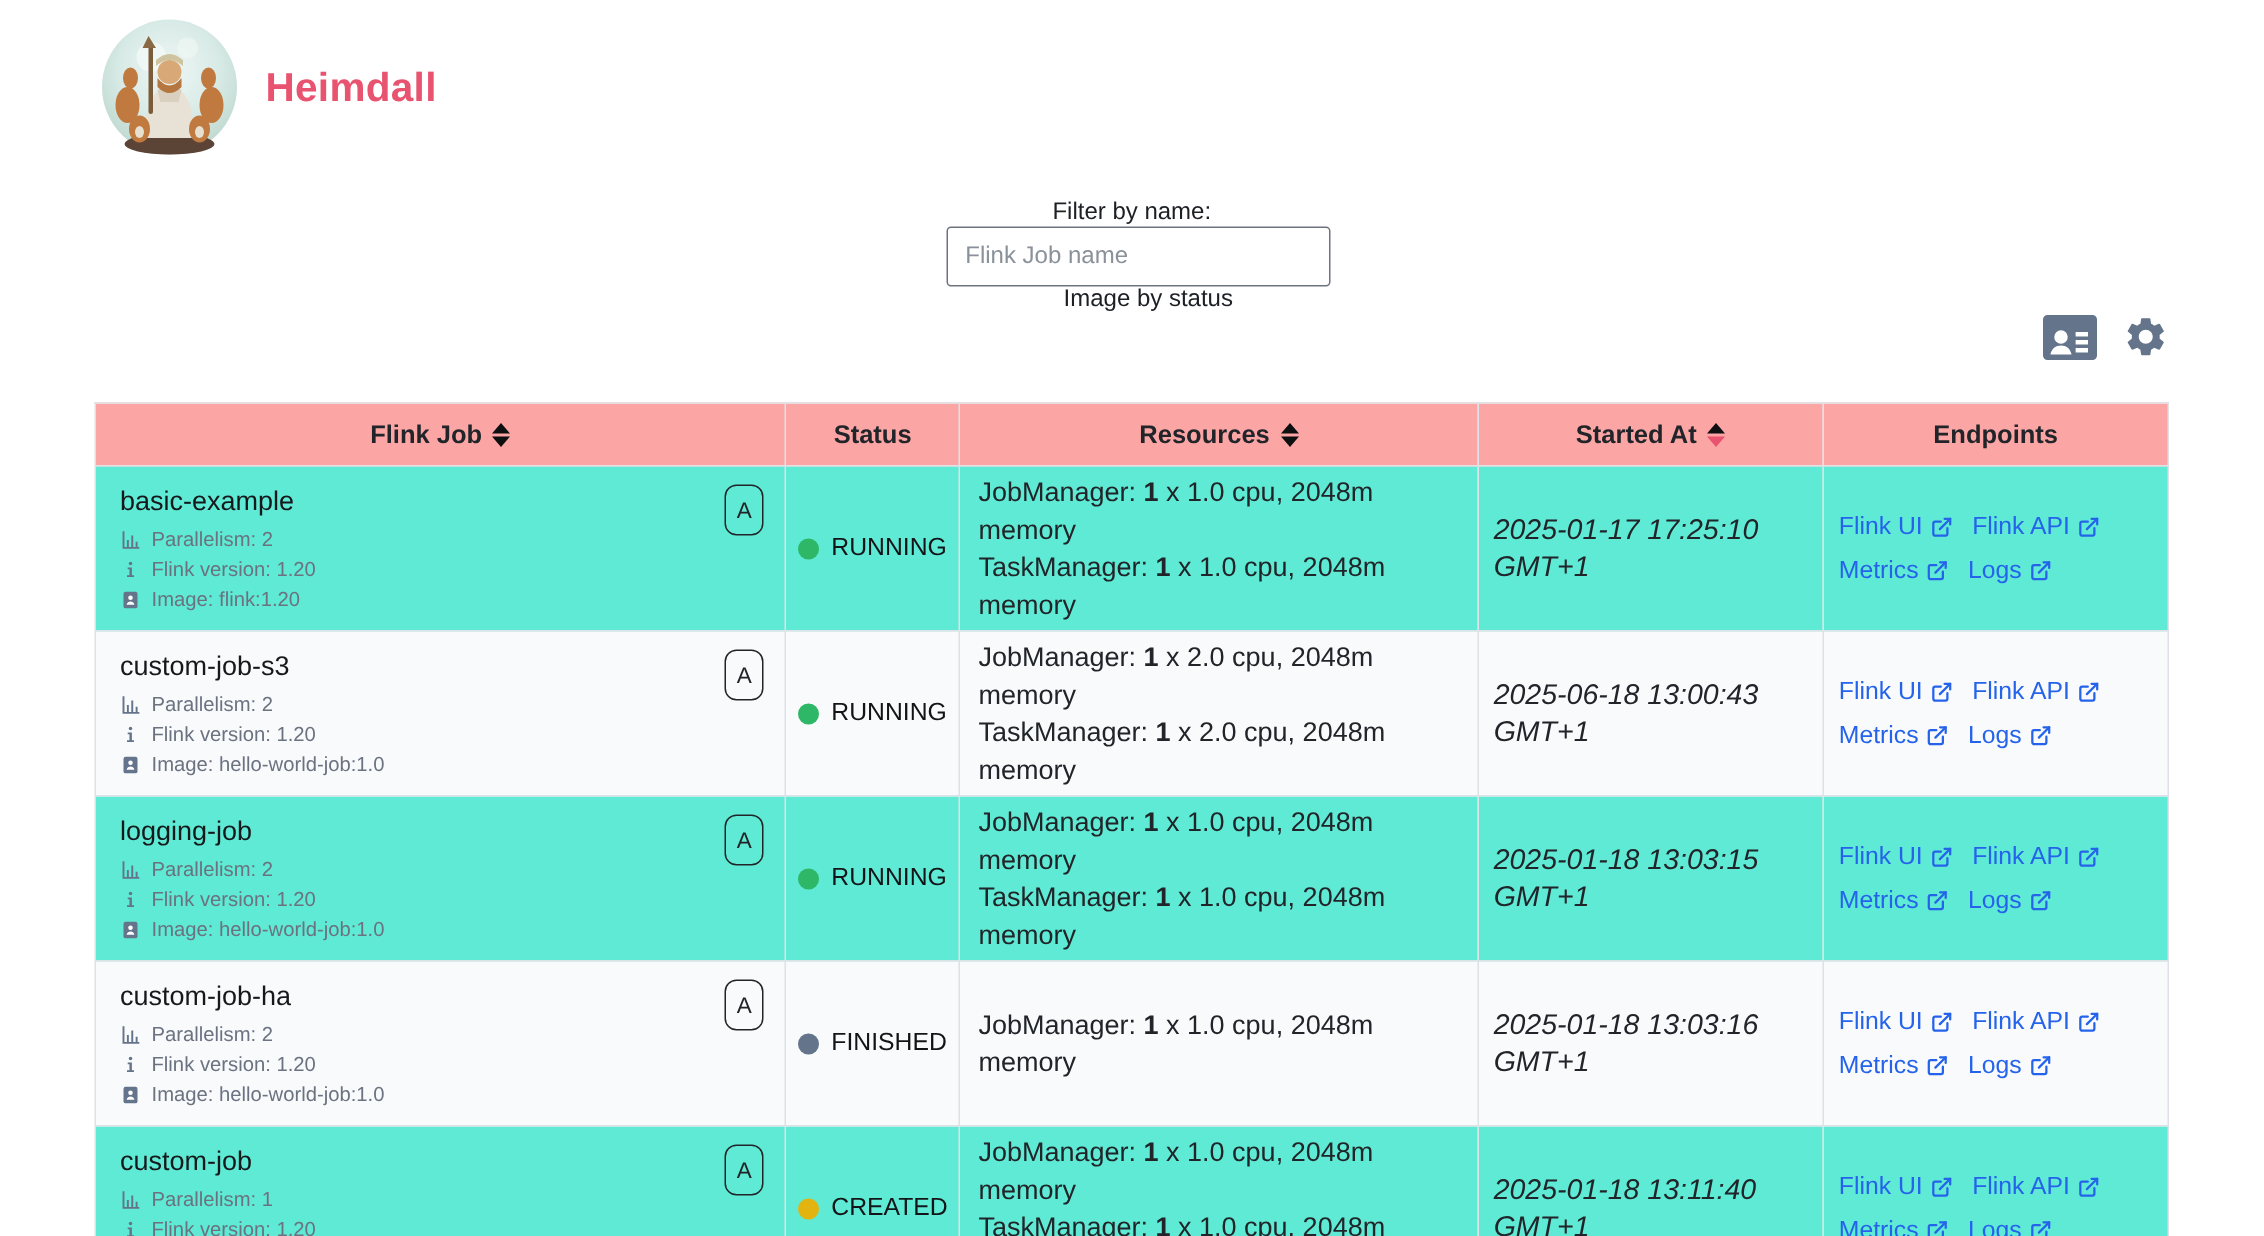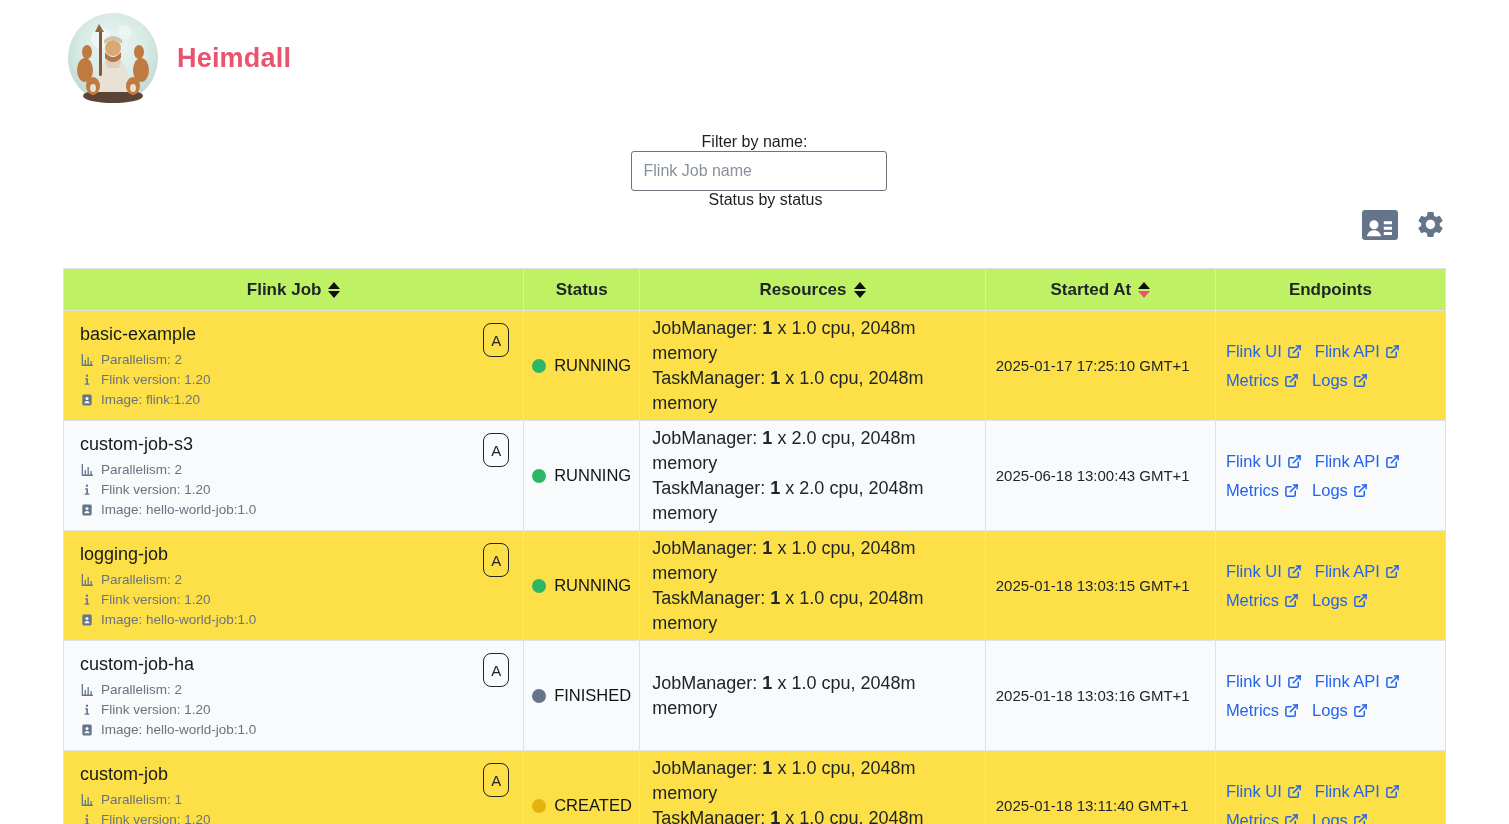--- a/index.html
+++ b/index.html
@@ -38,31 +38,31 @@
     padding:0 30px 0 12px;font-size:16px;font-family:inherit;color:var(--text);background:#fff;outline:none;
   }
   .select-chevron{position:absolute;right:9px;top:13px;pointer-events:none;color:#5f6770;}
   .header-icons{margin-left:auto;display:flex;align-items:center;gap:17px;}
   .icon-btn{background:none;border:none;cursor:pointer;color:var(--icon-gray);display:flex;align-items:center;padding:0;}
 
   
   .jobs-table{width:100%;margin-top:28px;border-collapse:collapse;table-layout:fixed;}
   .jobs-table th,.jobs-table td{border:1px solid var(--border);}
   .jobs-table thead th{
-    background:#bef264;height:42px;font-size:17px;font-weight:700;text-align:center;vertical-align:middle;padding:4px 8px;
+    background:#fca5a5;height:42px;font-size:17px;font-weight:700;text-align:center;vertical-align:middle;padding:4px 8px;
   }
   .th-inner{display:inline-flex;align-items:center;gap:7px;cursor:default;}
   th[data-interactable="true"] .th-inner{cursor:pointer;}
   .sort-arrows{display:inline-flex;flex-direction:column;align-items:center;gap:2px;}
   .arr{width:0;height:0;border-left:6px solid transparent;border-right:6px solid transparent;}
   .arr.up{border-bottom:7px solid #0d0f11;}
   .arr.down{border-top:7px solid #0d0f11;}
   .sort-arrows.sorted-desc .arr.down{border-top-color:var(--accent-pink);}
 
-  .jobs-table tbody td{height:106px;vertical-align:middle;background:#fde047;}
+  .jobs-table tbody td{height:106px;vertical-align:middle;background:#5eead4;}
   .jobs-table tbody tr:nth-child(even) td{background:#f8fafc;}
 
   .cell-job{padding:10px 14px 10px 16px;}
   .job-cell{display:flex;align-items:flex-start;}
   .job-info{flex:1;min-width:0;}
   .job-name{font-size:18px;color:#16191c;line-height:26px;}
   .job-meta{margin-top:3px;}
   .meta-line{display:flex;align-items:center;gap:7px;font-size:13.5px;color:var(--meta-gray);line-height:20px;}
   .meta-icon{display:inline-flex;color:var(--icon-gray);flex:0 0 auto;}
   .job-badge{
@@ -73,21 +73,21 @@
 
   .cell-status{padding:0 8px;}
   .status-wrap{display:flex;align-items:center;gap:8px;}
   .status-dot{width:14px;height:14px;border-radius:50%;flex:0 0 auto;}
   .status-label{font-size:16.5px;color:#121417;}
 
   .cell-resources{padding:0 10px 0 12px;font-size:18px;}
   .res-line{line-height:25px;}
   .res-line b{font-weight:700;}
 
-  .cell-started{padding:0 14px 0 10px;font-size:15px;line-height:25px;}
+  .cell-started{padding:0 14px 0 10px;font-size:19px;line-height:25px;font-style:italic;}
 
   .cell-endpoints{padding:0 8px 0 10px;}
   .endpoints-wrap{display:flex;flex-wrap:wrap;column-gap:13px;row-gap:5px;}
   .endpoint-link{
     color:var(--link-blue);text-decoration:none;font-size:16.5px;display:inline-flex;align-items:center;gap:5px;line-height:24px;
   }
   .ext-icon{flex:0 0 auto;}
 
   
   .footer{margin-top:29px;display:flex;justify-content:center;align-items:center;gap:6px;color:var(--icon-gray);font-size:15px;}
@@ -131,21 +131,21 @@
         <ellipse cx="30" cy="80" rx="3" ry="4"></ellipse>
         <ellipse cx="70" cy="80" rx="3" ry="4"></ellipse>
       </g>
     </svg>
     <h1 class="app-title" data-interactable="false">Heimdall</h1>
   </div>
 
   <div class="filter-bar" data-interactable="false">
     <label class="filter-label" data-interactable="false">Filter by name:</label>
     <input class="name-input" type="text" data-interactable="true" placeholder="Flink Job name" style="">
-    <label class="filter-label status-filter-label" data-interactable="false">Status by status</label>
+    <label class="filter-label status-filter-label" data-interactable="false">Image by status</label>
 
     <span class="header-icons" data-interactable="false">
       <button class="icon-btn" data-interactable="true" title="">
         <svg data-interactable="false" width="36" height="30" viewBox="0 0 24 20" fill="currentColor">
           <path d="M2 0h20a2 2 0 0 1 2 2v16a2 2 0 0 1-2 2H2a2 2 0 0 1-2-2V2A2 2 0 0 1 2 0zm0 4.5v.01h20V4.5H2zm6 8.3a3 3 0 1 0 0-6 3 3 0 0 0 0 6zm-4.7 4.7h9.4c-.5-2.6-2.4-4-4.7-4s-4.2 1.4-4.7 4zm11.2-8h5.5v-2h-5.5v2zm0 3.6h5.5v-2h-5.5v2zm0 3.6h5.5v-2h-5.5v2z"></path>
         </svg>
       </button>
       <button class="icon-btn" data-interactable="true" title="">
         <svg data-interactable="false" width="31" height="31" viewBox="0 0 24 24" fill="currentColor">
           <path d="M19.14 12.94c.04-.3.06-.61.06-.94 0-.32-.02-.64-.07-.94l2.03-1.58a.49.49 0 0 0 .12-.61l-1.92-3.32a.488.488 0 0 0-.59-.22l-2.39.96c-.5-.38-1.03-.7-1.62-.94l-.36-2.54a.484.484 0 0 0-.48-.41h-3.84c-.24 0-.43.17-.47.41l-.36 2.54c-.59.24-1.13.57-1.62.94l-2.39-.96c-.22-.08-.47 0-.59.22L2.74 8.87c-.12.21-.08.47.12.61l2.03 1.58c-.05.3-.09.63-.09.94s.02.64.07.94l-2.03 1.58a.49.49 0 0 0-.12.61l1.92 3.32c.12.22.37.29.59.22l2.39-.96c.5.38 1.03.7 1.62.94l.36 2.54c.05.24.24.41.48.41h3.84c.24 0 .44-.17.47-.41l.36-2.54c.59-.24 1.13-.56 1.62-.94l2.39.96c.22.08.47 0 .59-.22l1.92-3.32c.12-.22.07-.47-.12-.61l-2.01-1.58zM12 15.6c-1.98 0-3.6-1.62-3.6-3.6s1.62-3.6 3.6-3.6 3.6 1.62 3.6 3.6-1.62 3.6-3.6 3.6z"></path>

